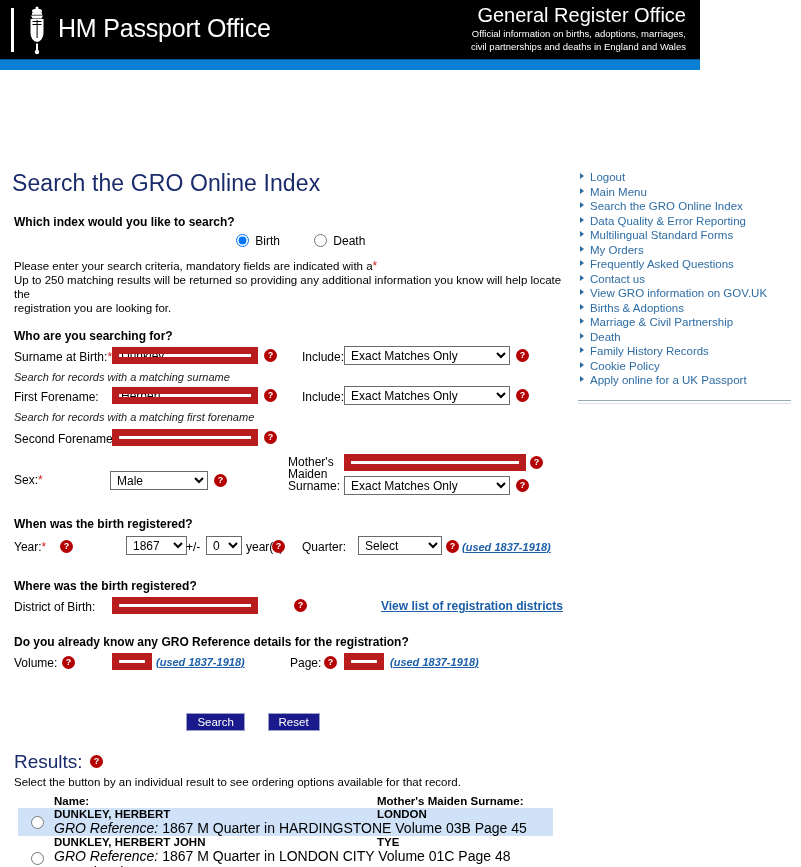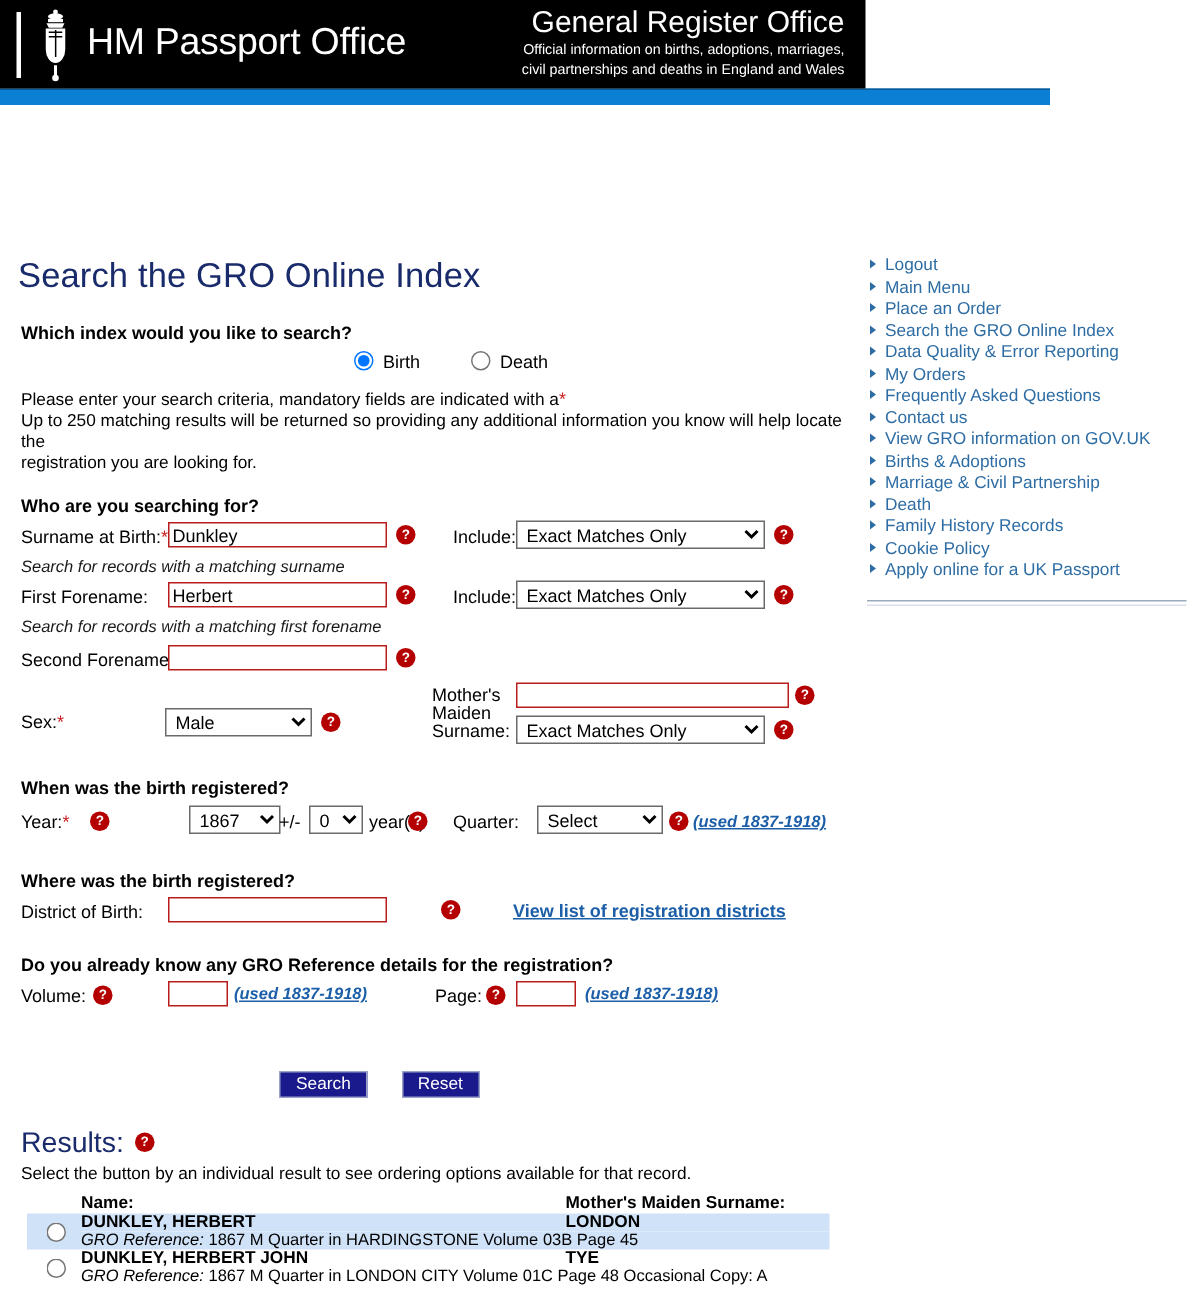--- a/index.html
+++ b/index.html
@@ -13,21 +13,21 @@
     font-family: "Liberation Sans", sans-serif;
     font-size: 12px;
     color: #000000;
     position: relative;
     overflow: hidden;
   }
 
   
   .masthead {
     position: relative;
-    width: 577px;
+    width: 700px;
     height: 59px;
     background: #000000;
     overflow: hidden;
   }
   .crest-bar {
     position: absolute;
     left: 11px;
     top: 8px;
     width: 3px;
     height: 44px;
@@ -127,21 +127,21 @@
     white-space: nowrap;
   }
   .req {
     color: #cc2222;
     font-size: 12px;
   }
 
   input.txt {
     position: absolute;
     height: 17px;
-    border: 1px solid #b91c1c;
+    border: 7px solid #b91c1c;
     background: #ffffff;
     font-family: "Liberation Sans", sans-serif;
     font-size: 12px;
     padding: 0 2px;
     box-sizing: border-box;
     color: #000;
   }
   select.sel {
     position: absolute;
     height: 19px;
@@ -186,20 +186,21 @@
     text-decoration: underline;
     font-size: 11px;
     font-style: italic;
     font-weight: bold;
   }
   a.lnk2 {
     color: #1c5fa8;
     text-decoration: underline;
     font-size: 12px;
     font-weight: bold;
+    margin-left: 39px;
   }
 
   .btn {
     background: #1a1a8c;
     color: #ffffff;
     border: 1px solid #9aa2c9;
     font-family: "Liberation Sans", sans-serif;
     font-size: 11.5px;
     padding: 2px 10px;
     cursor: pointer;
@@ -218,21 +219,21 @@
     margin: 6px 0 0 18px;
     width: 535px;
     border-collapse: collapse;
     font-size: 11.5px;
   }
   .results td { padding: 0; vertical-align: top; }
   .col-radio { width: 36px; text-align: center; }
   .hdr td { font-weight: bold; font-size: 11.5px; padding-bottom: 1px; }
   .rec-hl { background: #cfe2f7; }
   .nm { font-weight: bold; }
-  .gro-ref { font-size: 11px; margin-top: 24px; }
+  .gro-ref { font-size: 14px; margin-top: 24px; }
   .gro-ref i { font-style: italic; }
 
   
   .side-link {
     position: relative;
     padding-left: 12px;
     line-height: 14.5px;
     font-size: 11.5px;
   }
   .side-link a {
@@ -452,23 +453,23 @@
       </td>
     </tr>
   </tbody>
       </table>
 
 </div>
 
 <div class="side-col">
   <div class="side-link"><span class="arrow"></span><a href="#">Logout</a></div>
   <div class="side-link"><span class="arrow"></span><a href="#">Main Menu</a></div>
-  <div class="side-link"><span class="arrow"></span><a href="#">Place an Order</a></div>
   <div class="side-link"><span class="arrow"></span><a href="#">Search the GRO Online Index</a></div>
   <div class="side-link"><span class="arrow"></span><a href="#">Data Quality &amp; Error Reporting</a></div>
+  <div class="side-link"><span class="arrow"></span><a href="#">Multilingual Standard Forms</a></div>
   <div class="side-link"><span class="arrow"></span><a href="#">My Orders</a></div>
   <div class="side-link"><span class="arrow"></span><a href="#">Frequently Asked Questions</a></div>
   <div class="side-link"><span class="arrow"></span><a href="#">Contact us</a></div>
   <div class="side-link"><span class="arrow"></span><a href="#">View GRO information on GOV.UK</a></div>
   <div class="side-link"><span class="arrow"></span><a href="#">Births &amp; Adoptions</a></div>
   <div class="side-link"><span class="arrow"></span><a href="#">Marriage &amp; Civil Partnership</a></div>
   <div class="side-link"><span class="arrow"></span><a href="#">Death</a></div>
   <div class="side-link"><span class="arrow"></span><a href="#">Family History Records</a></div>
   <div class="side-link"><span class="arrow"></span><a href="#">Cookie Policy</a></div>
   <div class="side-link"><span class="arrow"></span><a href="#">Apply online for a UK Passport</a></div>

